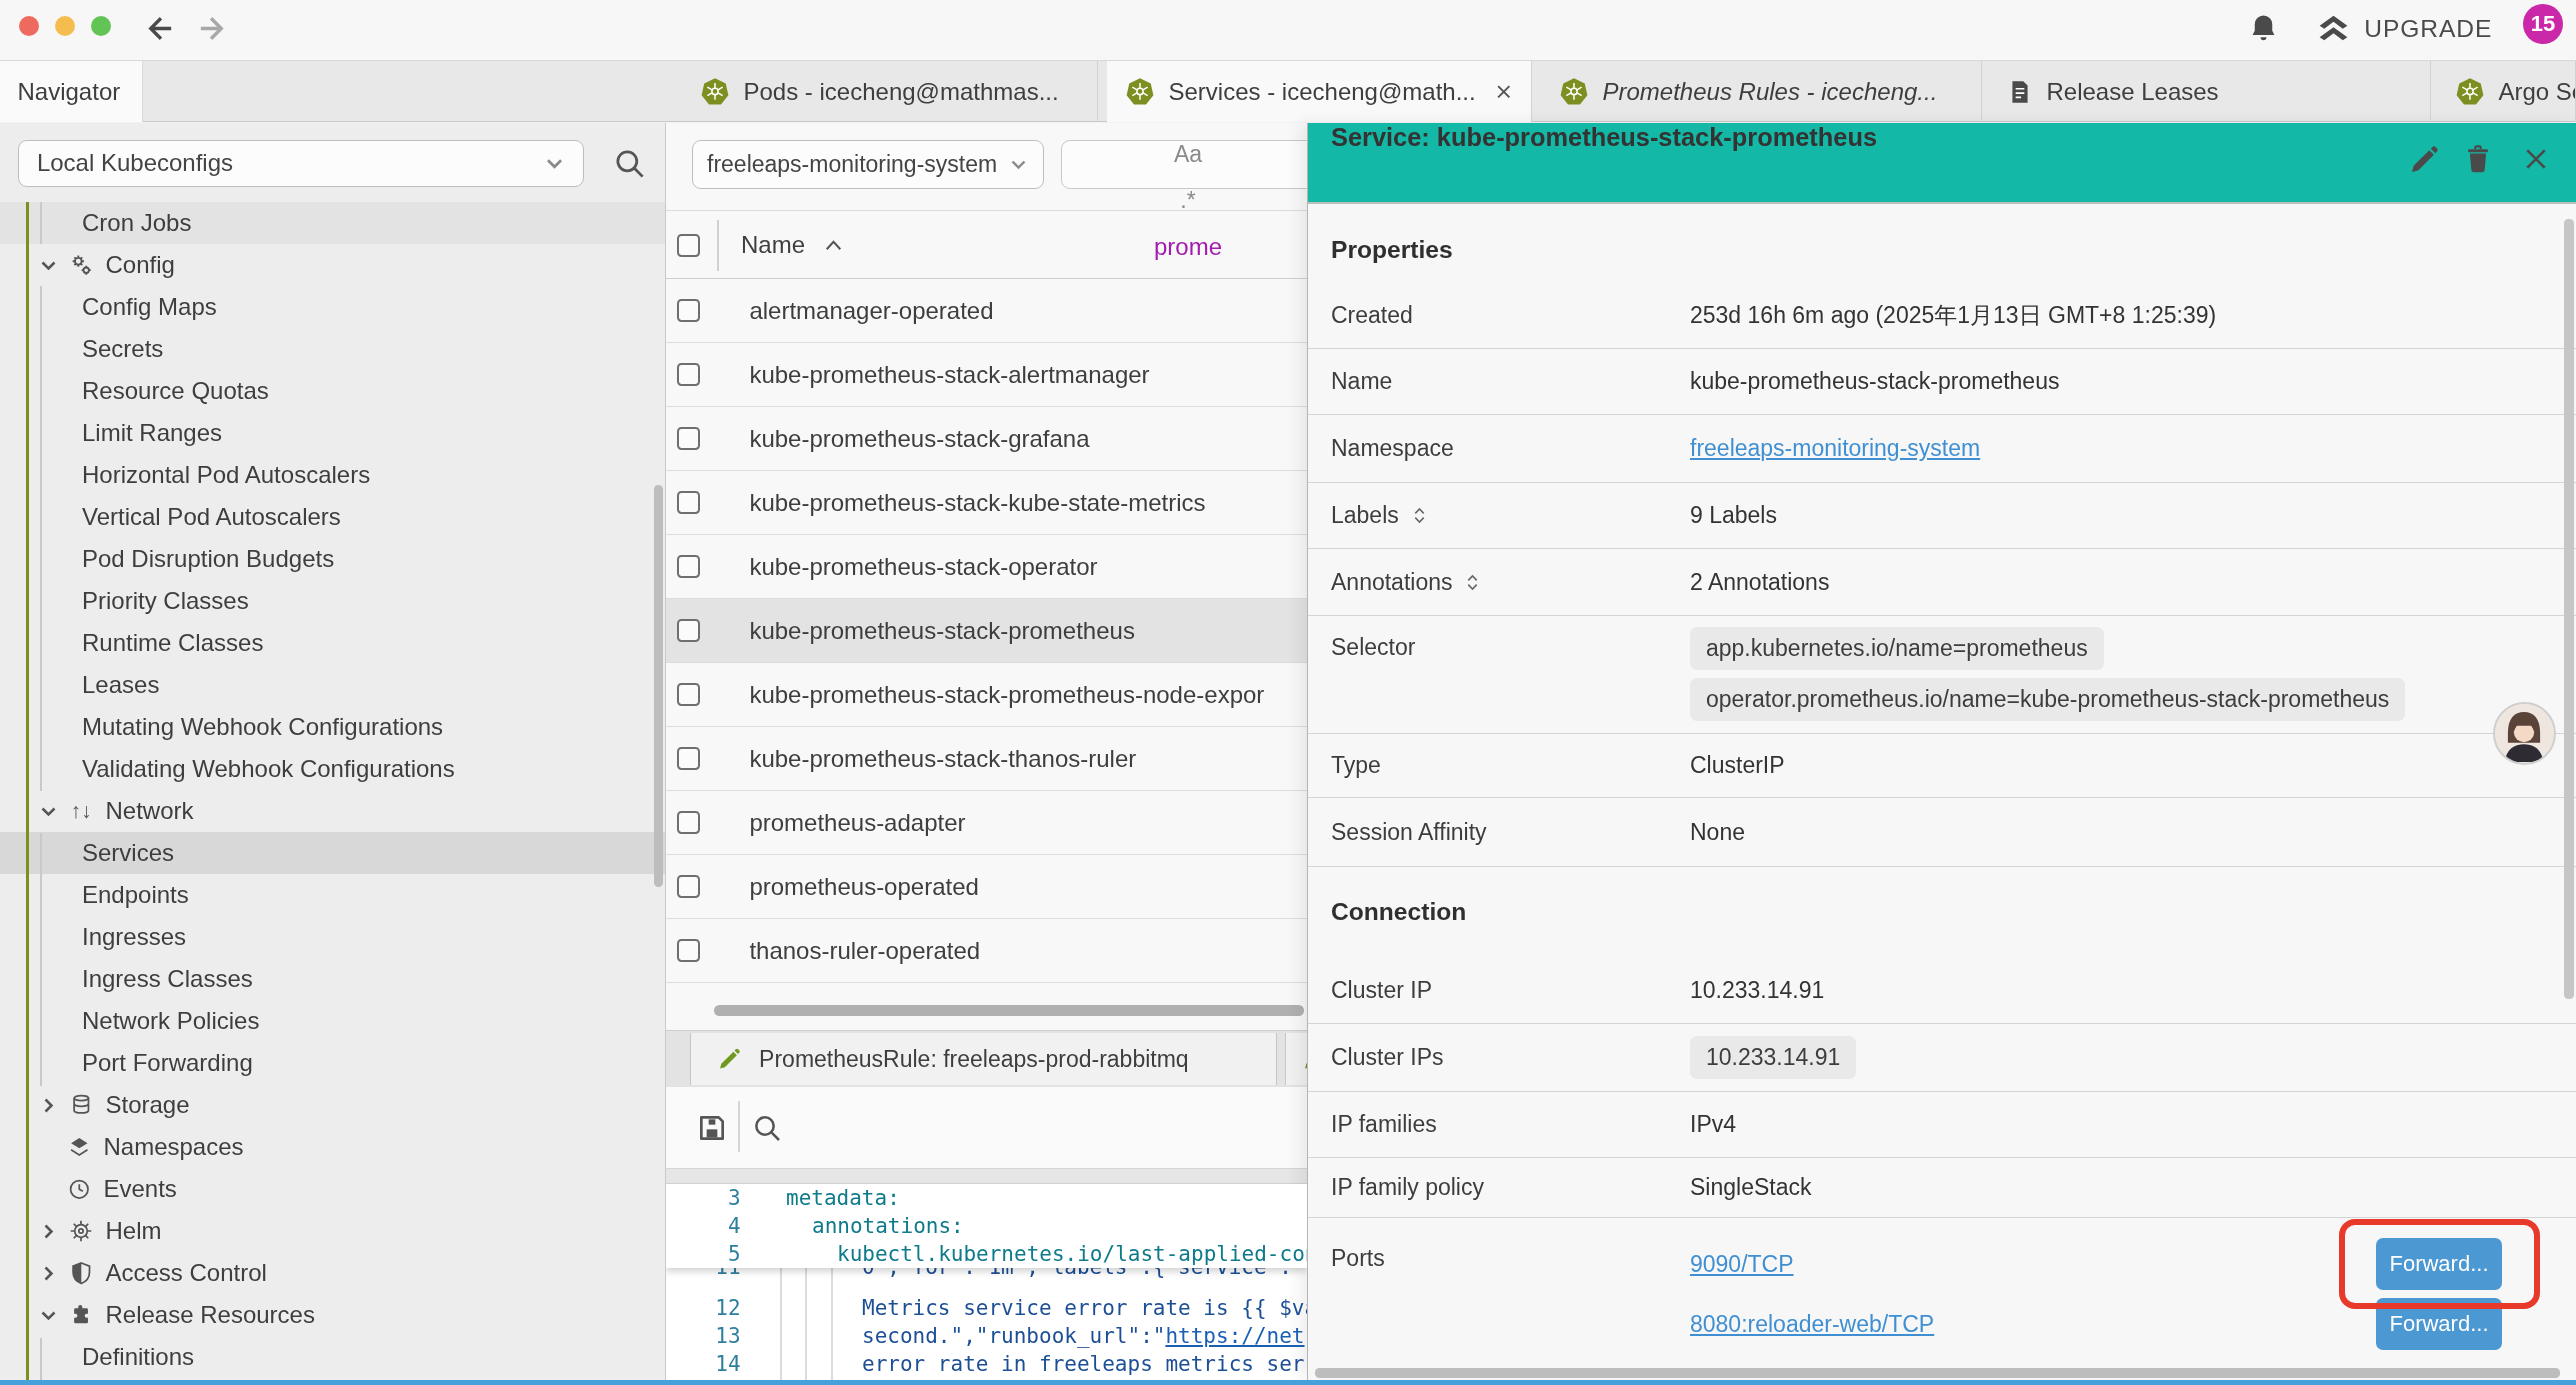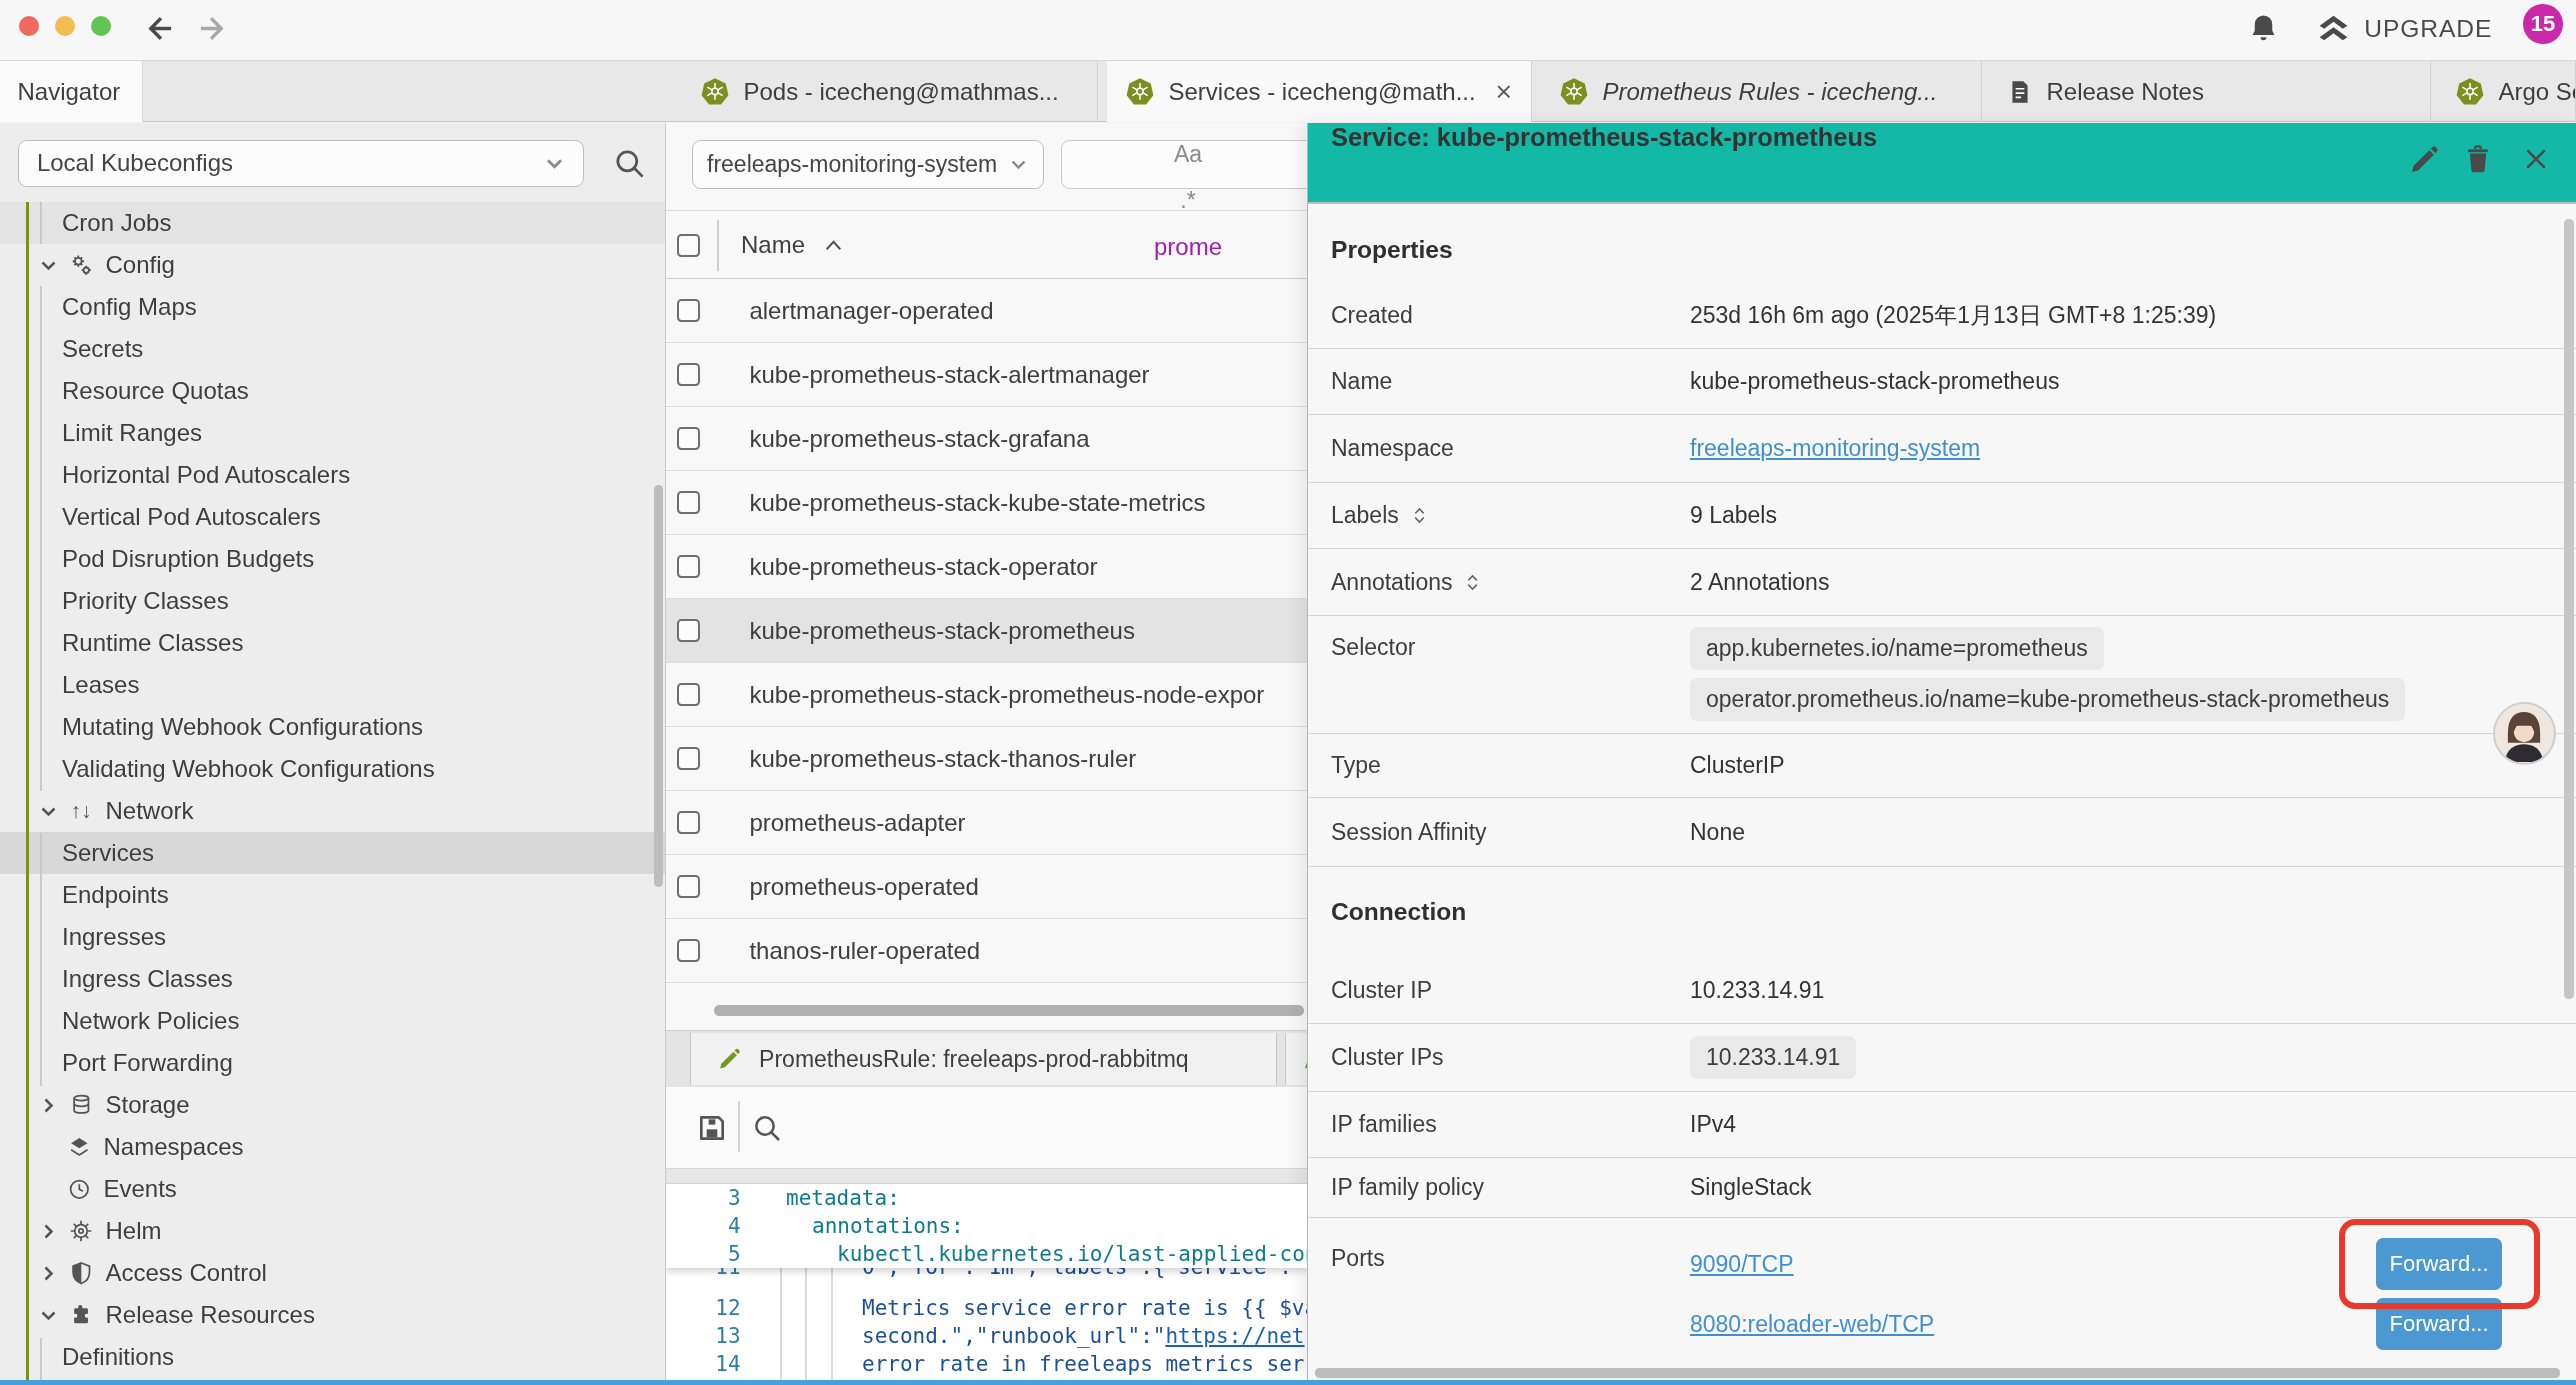--- a/index.html
+++ b/index.html
@@ -37,21 +37,21 @@
   .sidebar { position:absolute; left:0; top:123px; width:666px; height:1257px; background:#ededed; border-right:1.8px solid #c9c9c9; overflow:hidden; }
   .kc-select { position:absolute; left:18.4px; top:16.7px; width:566px; height:47px; background:#fcfcfc; border:1.8px solid #bdbdbd; border-radius:8.8px; display:flex; align-items:center; padding:0 17.5px; font-size:24px; color:#444; }
   .kc-select .spacer { flex:1; }
   .sb-search { position:absolute; left:612px; top:23px; }
   .tree { position:absolute; left:0; top:79px; right:0; bottom:0; }
   .guide-olive { position:absolute; left:26px; top:0; height:1178px; width:2.6px; background:#7d8f21; z-index:2; }
   .guide { position:absolute; left:40px; width:1.8px; background:#c9c9c9; z-index:2; }
   .titem { height:42px; display:flex; align-items:center; font-size:24px; color:#3e3e3e; white-space:nowrap; }
   .titem.hl  { background:#e3e3e3; }
   .titem.sel { background:#d8d8d8; }
-  .titem.leaf { padding-left:62px; }
+  .titem.leaf { padding-left:82px; }
   .titem.iconleaf { padding-left:65px; }
   .titem.group { padding-left:37px; }
   .titem .chev { width:23px; margin-right:7px; }
   .titem .gico { width:28px; margin-right:10.5px; color:#555; font-size:21px; }
   .sb-vthumb { position:absolute; left:654px; top:362px; width:8.8px; height:402px; background:#bdbdbd; border-radius:4.4px; }
 
   
   .middle { position:absolute; left:666px; top:123px; width:641px; height:1257px; background:#f8f8f8; overflow:hidden; }
   .m-toolbar { position:absolute; left:0; top:0; right:0; height:88px; border-bottom:1.8px solid #dcdcdc; }
   .ns-select { position:absolute; left:26px; top:16.7px; width:352px; height:49px; background:#fcfcfc; border:1.8px solid #bdbdbd; border-radius:8.8px; display:flex; align-items:center; padding:0 14px; font-size:23px; color:#444; }
@@ -209,21 +209,21 @@
       </div>
       <div class="tab" style="left: 1989px; width: 442px;">
         <span class="icn">
           <svg viewBox="0 0 24 24" width="26" height="26">
             <path d="M5 2h10l4 4v16H5z" fill="#4a4a4a"></path>
             <g stroke="#fff" stroke-width="1.5">
               <path d="M8 9h8M8 13h8M8 17h5"></path>
             </g>
           </svg>
         </span>
-        <span class="tlabel">Release Notes</span>
+        <span class="tlabel">Release Leases</span>
       </div>
       <div class="tab" style="left: 2437px; width: 139px;">
         <span class="icn">
           <svg viewBox="0 0 24 24" width="30" height="30">
             <polygon points="12,1 20.6,5.1 22.7,14.5 16.8,21.9 7.2,21.9 1.3,14.5 3.4,5.1" fill="#7d8f21"></polygon>
             <g stroke="#fff" stroke-width="1.2" fill="none">
               <circle cx="12" cy="11.5" r="2.5"></circle>
               <path d="M12 9V4.8M12 14v4.2M9.6 10.3L5.9 8.1M14.4 10.3l3.7-2.2M9.6 12.7l-3.7 2.2M14.4 12.7l3.7 2.2"></path>
             </g>
           </svg>

